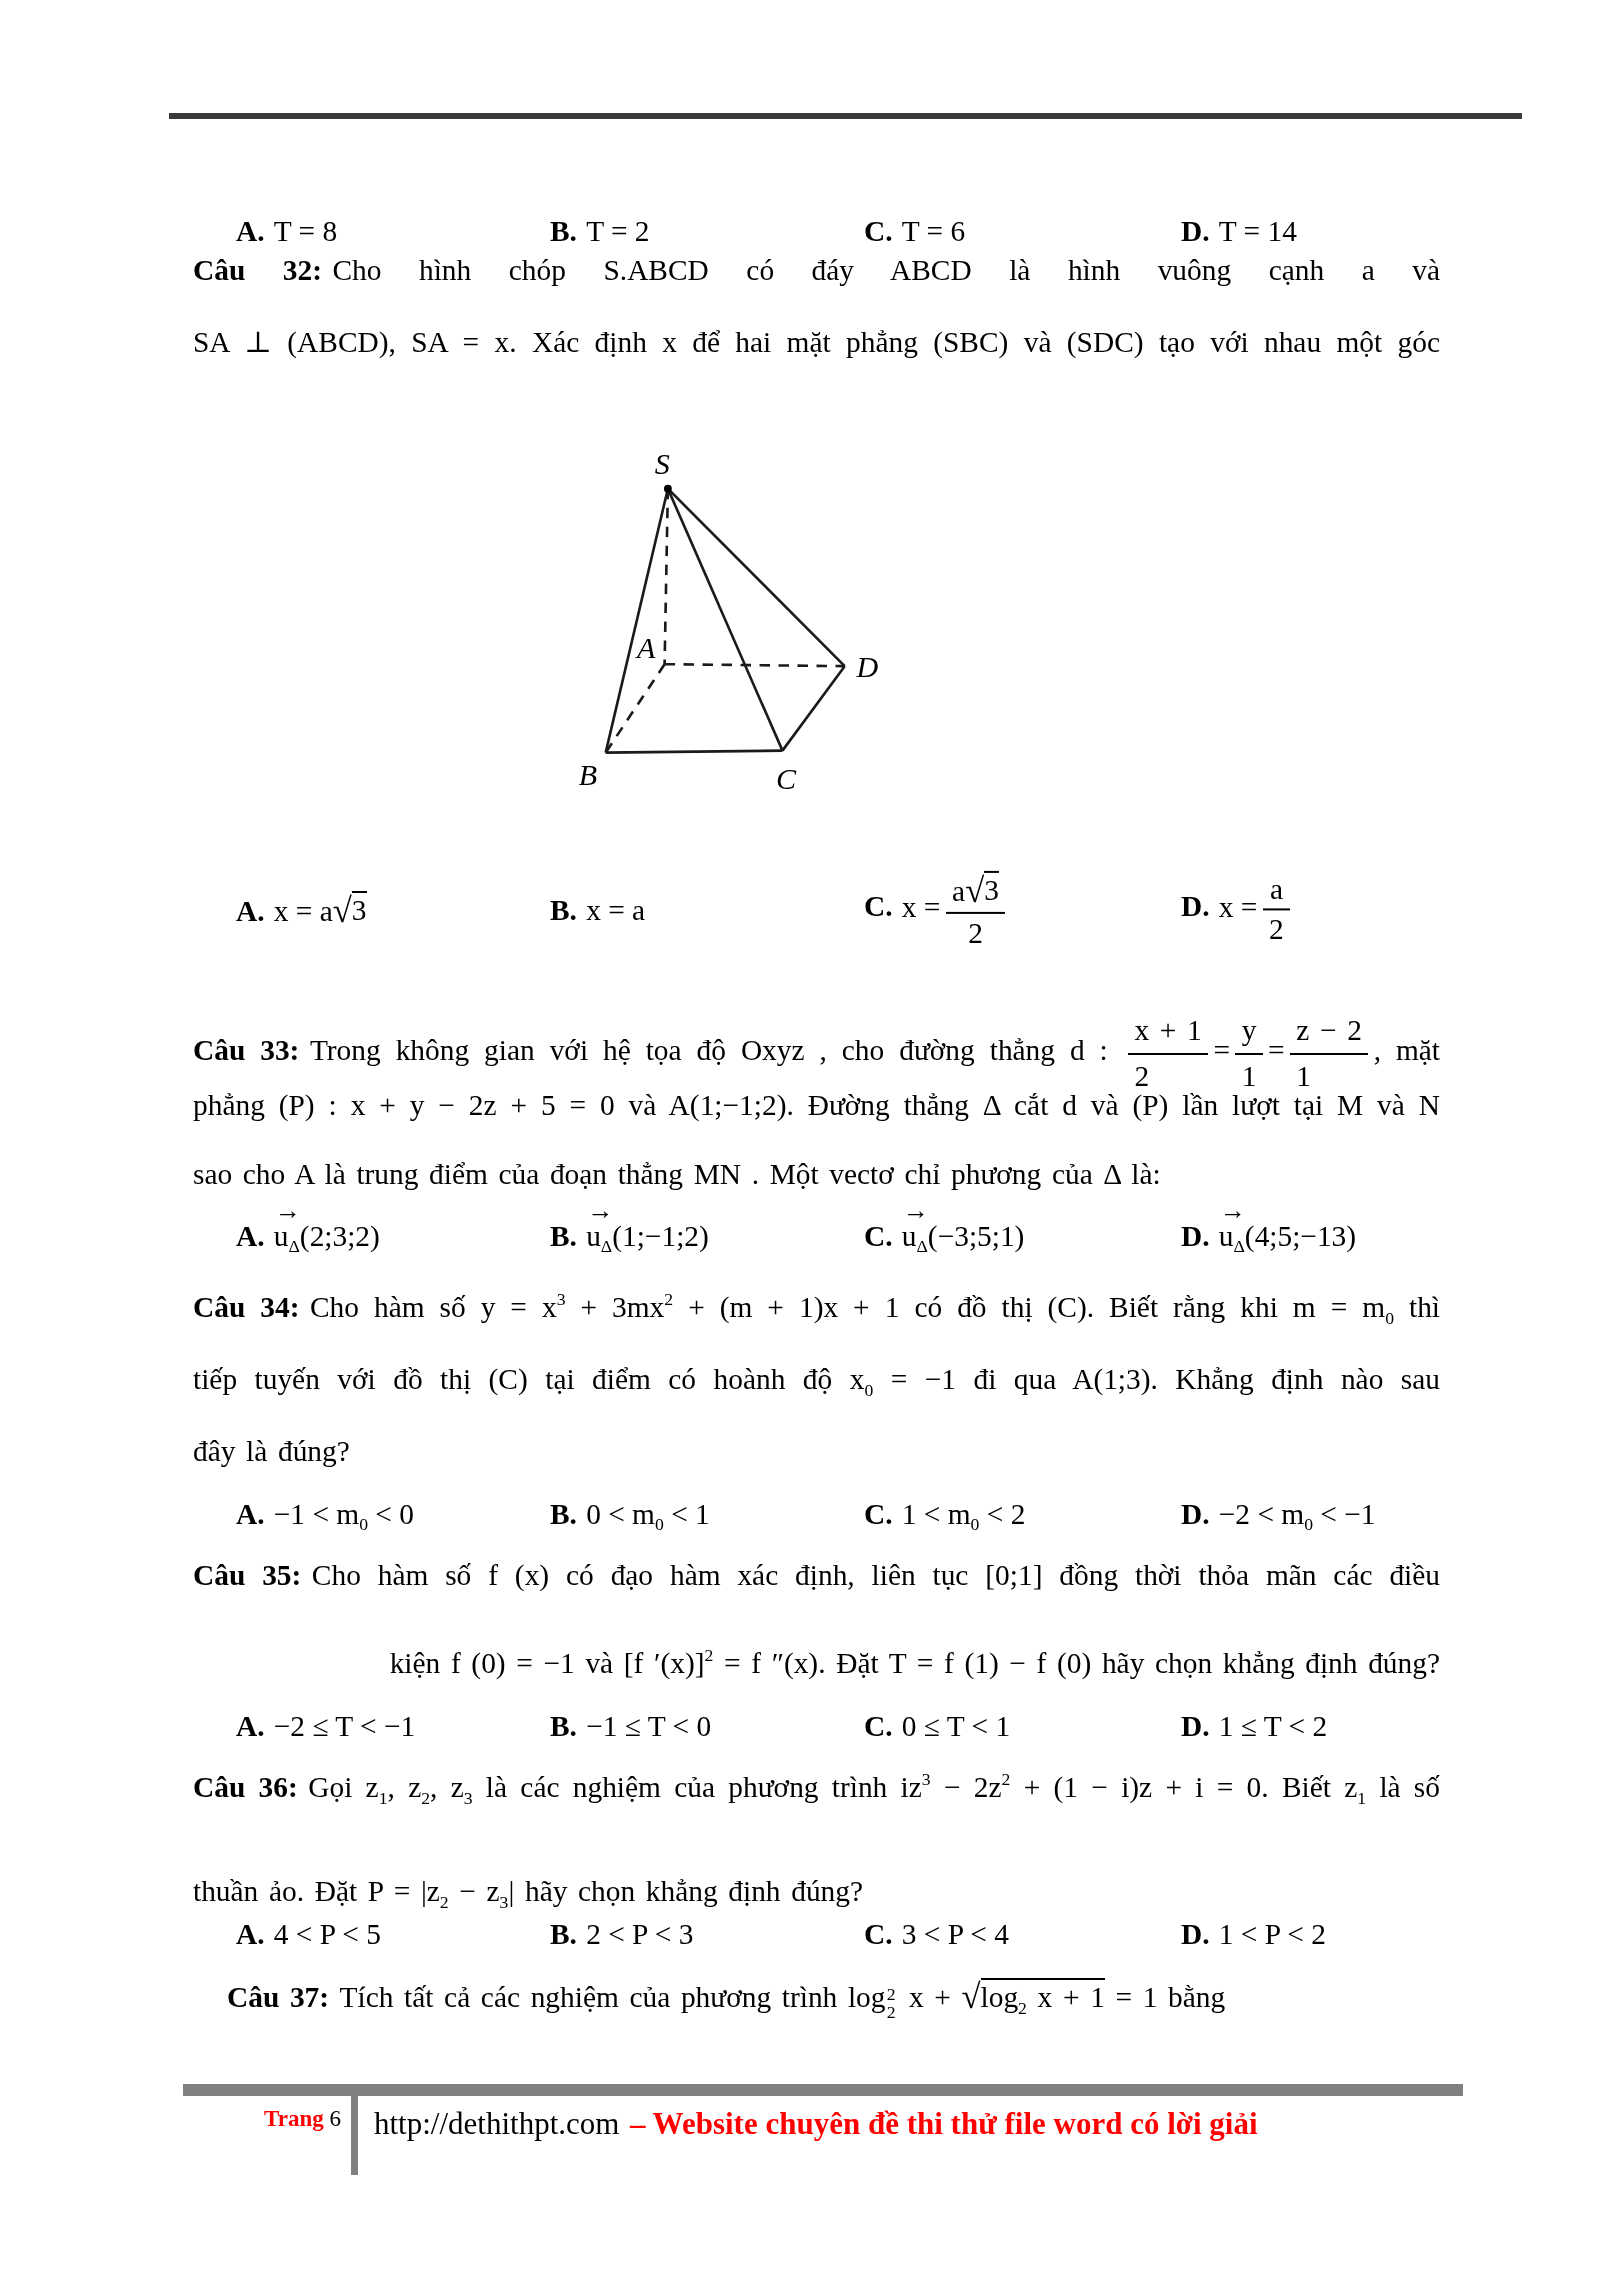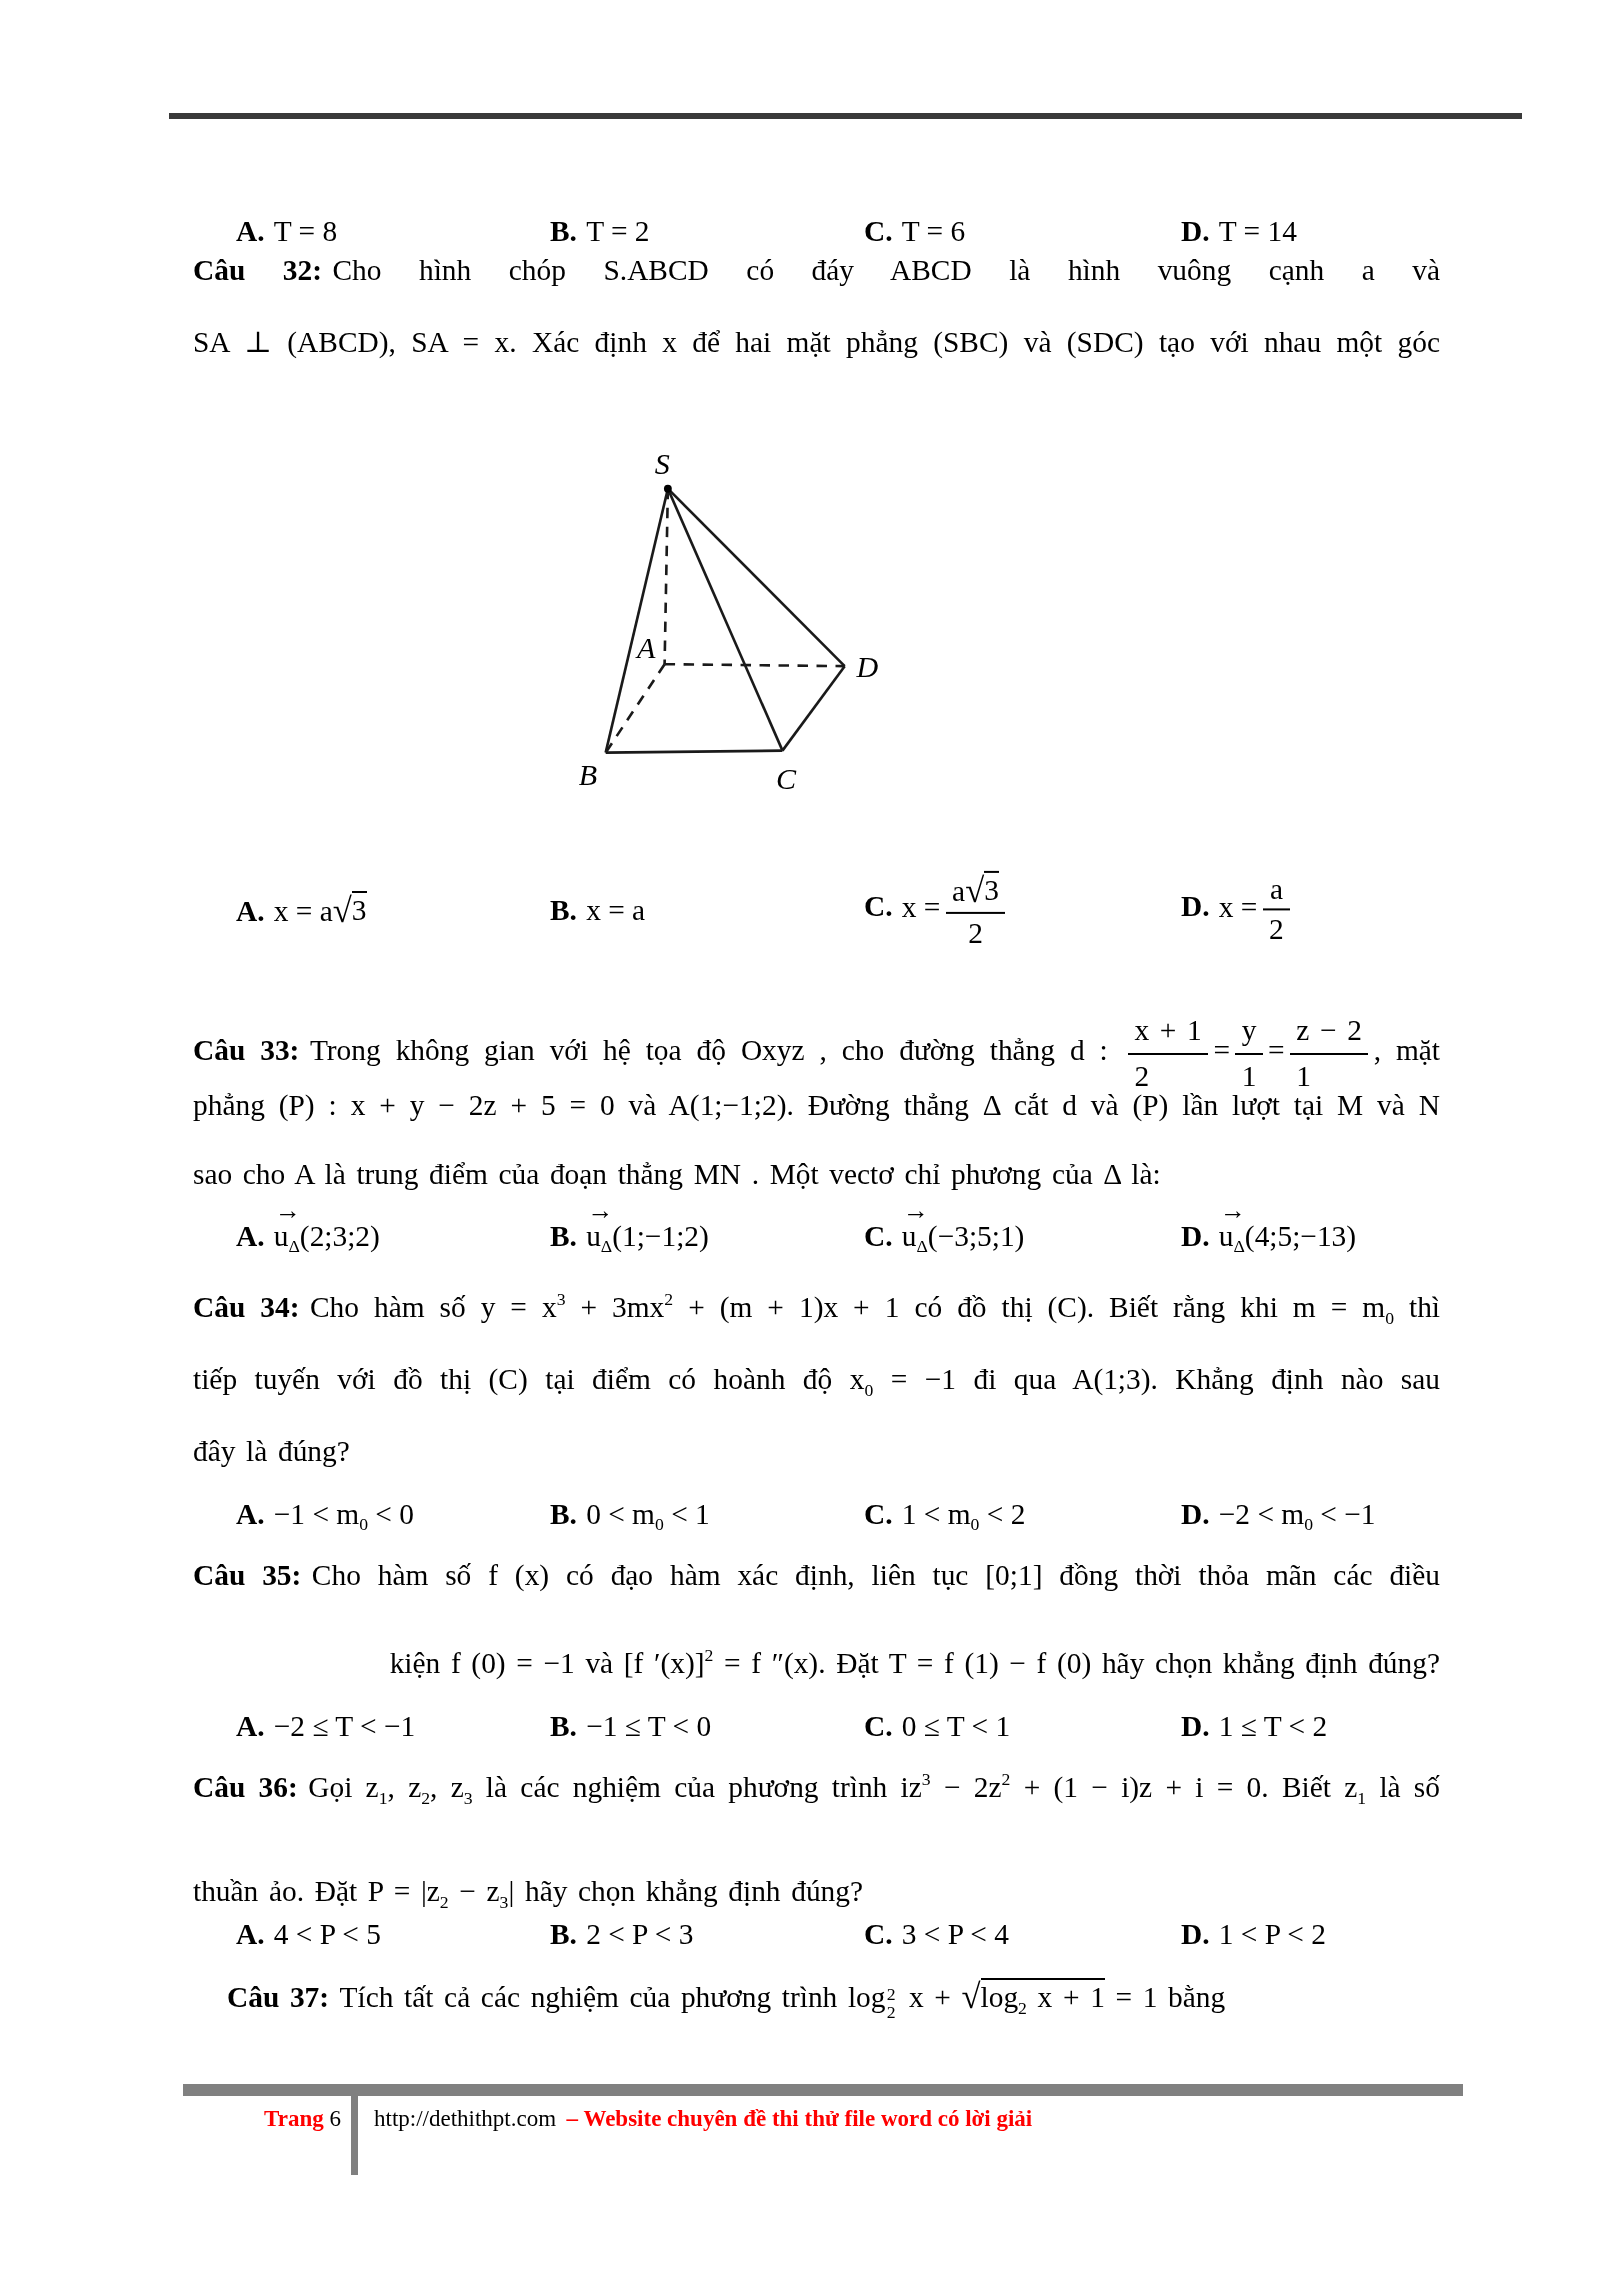--- a/index.html
+++ b/index.html
@@ -29,21 +29,21 @@
   .sqrt .bod{border-top:2.6px solid #000;padding-top:1.3px;}
   .vec{position:relative;display:inline-block;}
   .vec .arr{position:absolute;left:1.3px;top:-23.6px;font-size:26px;}
   .supsub{display:inline-block;vertical-align:-10.5px;text-align:center;font-size:17.7px;line-height:17.7px;margin:0 2.6px 0 1.3px;}
   .supsub span{display:block;}
   .fig{position:absolute;left:550px;top:448px;}
   .fbar{position:absolute;left:183px;top:2084px;width:1280px;height:11.8px;background:#808080;}
   .fvbar{position:absolute;left:351px;top:2096px;width:7.2px;height:79px;background:#808080;}
   .ftrang{position:absolute;left:177px;top:2106px;width:164px;text-align:right;font-size:23px;white-space:nowrap;}
   .ftrang .tr{color:#ff0000;font-weight:bold;}
-  .furl{position:absolute;left:374px;top:2106px;font-size:23px;white-space:nowrap;}
+  .furl{position:absolute;left:374px;top:2106px;font-size:31px;white-space:nowrap;}
   .furl .tag{color:#ff0000;font-weight:bold;margin-left:10.5px;}
   svg text{font-family:"Liberation Serif","DejaVu Serif",serif;font-style:italic;font-size:46px;fill:#000;}
 </style>
 </head>
 <body>
 
 <div class="page">
 
   <div class="rule"></div>
 

